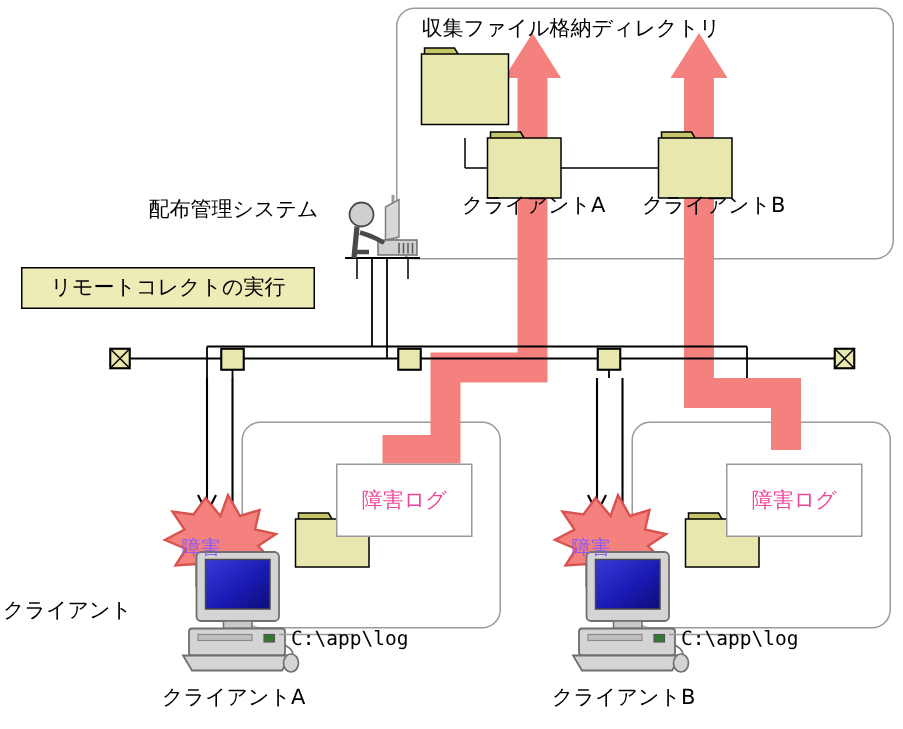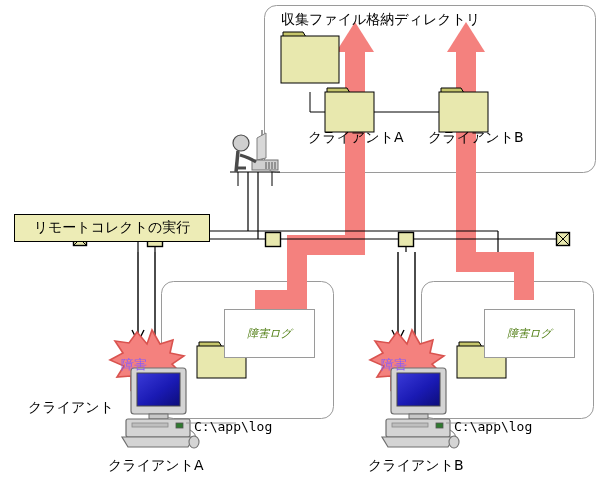--- a/index.html
+++ b/index.html
@@ -48,27 +48,26 @@
     display: flex;
     align-items: center;
     justify-content: center;
     font-family: "DejaVu Sans", "Liberation Sans", sans-serif;
   }
   .docbox {
     position: absolute;
     box-sizing: border-box;
     background: #ffffff;
     border: 1px solid #9a9a9a;
-    font-size: 11px;
-    color: #4d7c0f;
+    font-size: 14px;
+    color: #ec4899;
     display: flex;
     align-items: center;
     justify-content: center;
     font-family: "DejaVu Sans", "Liberation Sans", sans-serif;
-    font-style: italic;
   }
 </style>
 </head>
 <body>
 
 <div id="canvas">
 
   <svg class="layer" viewBox="0 0 602 486">
     <defs>
       <linearGradient id="screenGrad" x1="0" y1="0" x2="1" y2="1">
@@ -247,24 +246,25 @@
       <rect x="457" y="346" width="49" height="32" fill="#E8E8AE" stroke="#000" stroke-width="1"></rect>
     </g>
   </svg>
 
   <div class="lbl lbl-jp14" style="left:281px; top:12px;text-align:center;">収集ファイル格納ディレクトリ</div>
 
   <div class="lbl lbl-jp14" style="left:308px; top:130px;">クライアントA</div>
 
   <div class="lbl lbl-jp14" style="left:428px; top:130px;">クライアントB</div>
 
-
-  <div class="banner" style="left:14px; top:178px; width:196px; height:28px;margin-top:36px;">リモートコレクトの実行</div>
-
-  <div class="lbl lbl-jp14" style="left:28px; top:400px;">クライアント</div>
+  <div class="lbl lbl-jp14" style="left:99px; top:133px;">配布管理システム</div>
+
+  <div class="banner" style="left:14px; top:178px; width:196px; height:28px;">リモートコレクトの実行</div>
+
+  <div class="lbl lbl-jp14" style="left:2px; top:400px;">クライアント</div>
 
   <div class="fault-text" style="left:121px; top:356px;">障害</div>
 
   <div class="fault-text" style="left:381px; top:356px;">障害</div>
 
   <div class="docbox" style="left:224px; top:309px; width:91px; height:49px;">障害ログ</div>
 
   <div class="docbox" style="left:484px; top:309px; width:91px; height:49px;">障害ログ</div>
 
   <div class="lbl lbl-mono" style="left:194px; top:382px;">C:\app\log</div>

